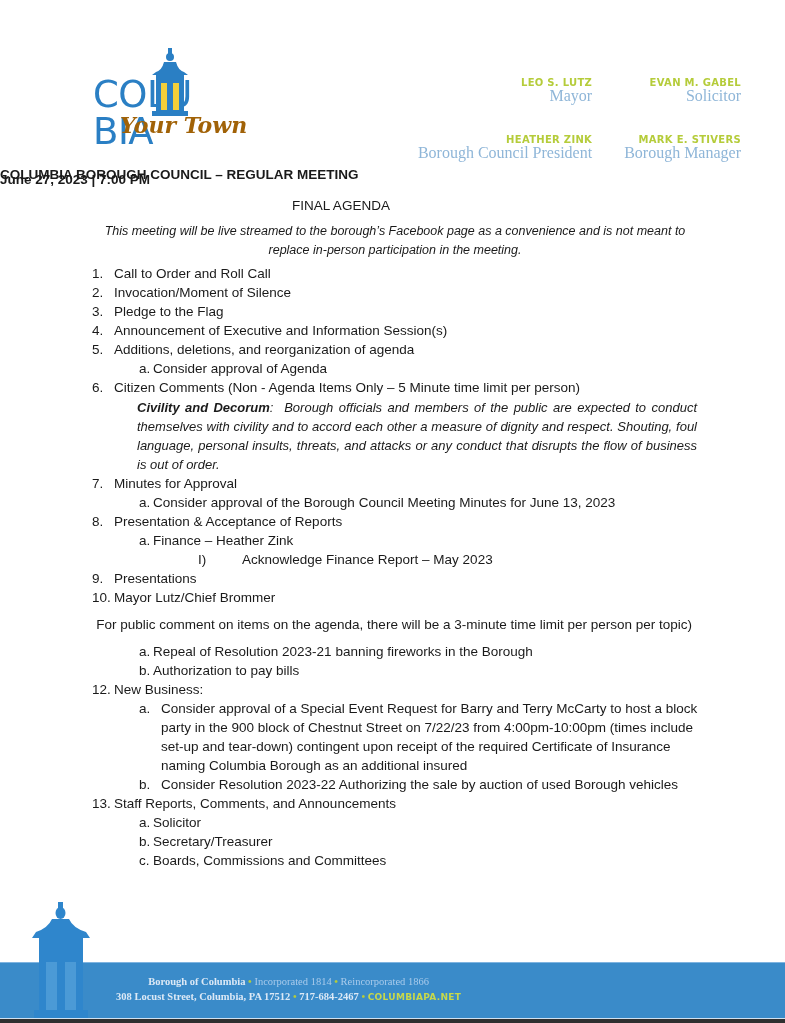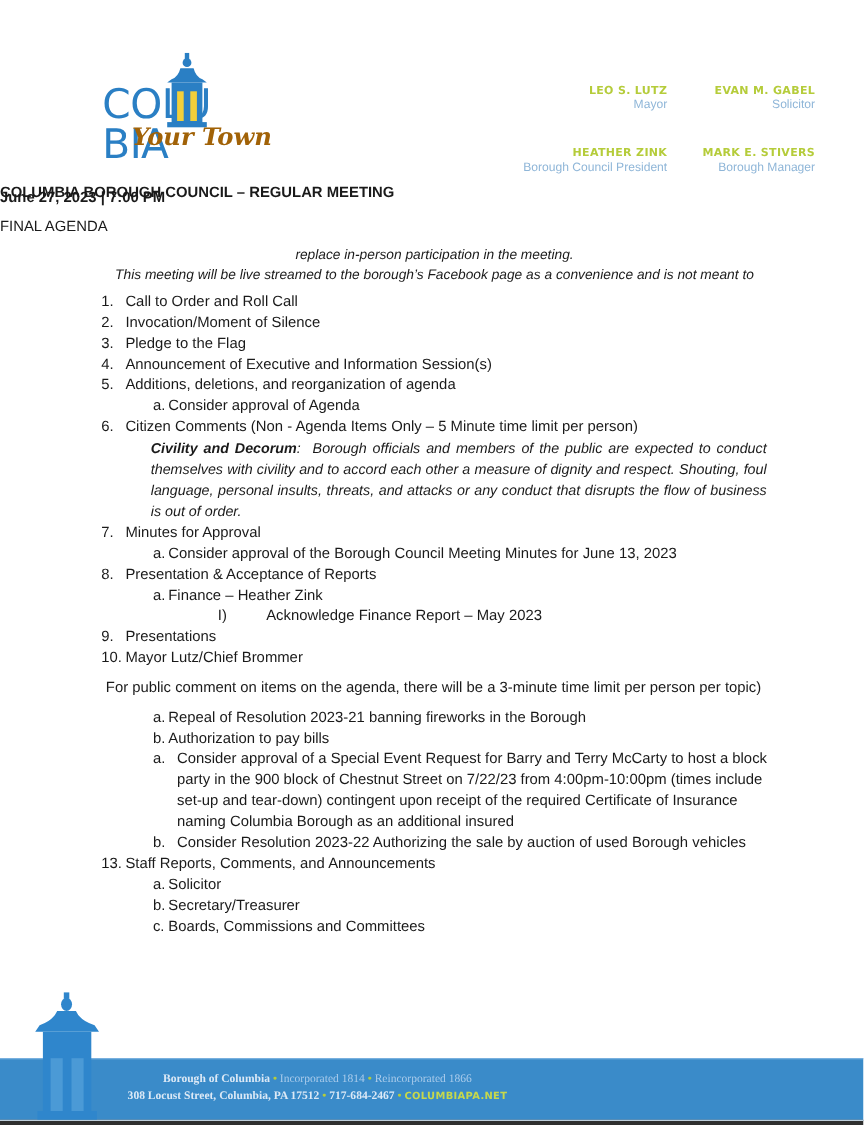--- a/index.html
+++ b/index.html
@@ -14,26 +14,26 @@
     .logo-word { position: absolute; left: 0; top: 30px; font-family: "DejaVu Sans", sans-serif; font-weight: normal; font-size: 37px; letter-spacing: -0.5px; line-height: 1; margin-left: 43px; }
     .logo-word .c1 { color: #2a7fc4; }
     .logo-word .gap { display: inline-block; width: 42px; }
     .logo-tower { position: absolute; left: 98px; top: 2px; width: 44px; height: 68px; }
     .logo-tag { position: absolute; left: 70px; top: 66px; font-family: "DejaVu Serif", serif; font-style: italic; font-weight: bold; font-size: 22px; color: #a16207; }
 
     
     .officials { position: absolute; right: 44px; top: 77px; }
     .official-grid { display: grid; grid-template-columns: auto auto; column-gap: 22px; row-gap: 4px; text-align: right; gap: 32px; }
     .off-name { font-family: "DejaVu Sans", sans-serif; font-size: 10px; font-weight: bold; color: #b5cc3a; letter-spacing: 0.3px; line-height: 12px; }
-    .off-title { font-family: Liberation Sans, sans-serif; font-size: 11px; color: #8fb6d8; line-height: 13px; }
+    .off-title { font-family: Liberation Serif, serif; font-size: 16px; color: #8fb6d8; line-height: 13px; }
 
     
     .title { position: absolute; top: 167px; left: 0; width: 785px; text-align: left; font-weight: bold; font-size: 13.5px; }
     .date { position: absolute; top: 172px; left: 0; width: 785px; font-size: 13.5px; font-weight: bold; }
-    .final { position: absolute; top: 198px; left: 0; width: 682px; font-size: 13.5px; }
+    .final { position: absolute; top: 198px; left: 0; width: 682px; text-align: center; font-size: 13.5px; }
     .stream-note { position: absolute; top: 222px; left: 80px; width: 630px; text-align: center; font-style: italic; font-size: 12.5px; line-height: 19px; }
 
     
     .agenda { position: absolute; left: 92px; top: 264px; width: 620px; font-size: 13.5px; }
     .row { position: relative; height: 19px; line-height: 19px; white-space: nowrap; }
     .num { position: absolute; left: 0; }
     .txt { position: absolute; left: 22px; }
     .sub .num { left: 47px; }
     .sub .txt { left: 61px; white-space: normal; width: 540px; }
     .subsub .num { left: 106px; }
@@ -94,22 +94,22 @@
         <div class="off-name">MARK E. STIVERS</div>
         <div class="off-title">Borough Manager</div>
       </div>
     </div>
   </div>
 
   <div class="title">COLUMBIA BOROUGH COUNCIL – REGULAR MEETING</div>
   <div class="date">June 27, 2023 | 7:00 PM</div>
   <div class="final">FINAL AGENDA</div>
   <div class="stream-note">
+    <div>This meeting will be live streamed to the borough’s Facebook page as a convenience and is not meant to</div>
     <div>replace in-person participation in the meeting.</div>
-    <div>This meeting will be live streamed to the borough’s Facebook page as a convenience and is not meant to</div>
   </div>
 
   <div class="agenda">
     <div class="row">
         <span class="num">1.</span>
         <span class="txt">Call to Order and Roll Call</span>
       </div>
     <div class="row">
         <span class="num">2.</span>
         <span class="txt">Invocation/Moment of Silence</span>
@@ -164,20 +164,24 @@
         <span class="txt">Mayor Lutz/Chief Brommer</span>
       </div>
     <div class="public-note">For public comment on items on the agenda, there will be a 3-minute time limit per person per topic)</div>
     <div class="row sub">
         <span class="num">a.</span>
         <span class="txt">Repeal of Resolution 2023-21 banning fireworks in the Borough</span>
       </div>
     <div class="row sub">
         <span class="num">b.</span>
         <span class="txt">Authorization to pay bills</span>
+      </div>
+    <div class="row">
+        <span class="num">12.</span>
+        <span class="txt">New Business:</span>
       </div>
     <div class="wrap-row">
         <span class="num">a.</span>
         <span class="txt">Consider approval of a Special Event Request for Barry and Terry McCarty to host a block party in the 900 block of Chestnut Street on 7/22/23 from 4:00pm-10:00pm (times include set-up and tear-down) contingent upon receipt of the required Certificate of Insurance naming Columbia Borough as an additional insured</span>
       </div>
     <div class="wrap-row">
         <span class="num">b.</span>
         <span class="txt">Consider Resolution 2023-22 Authorizing the sale by auction of used Borough vehicles</span>
       </div>
     <div class="row">

